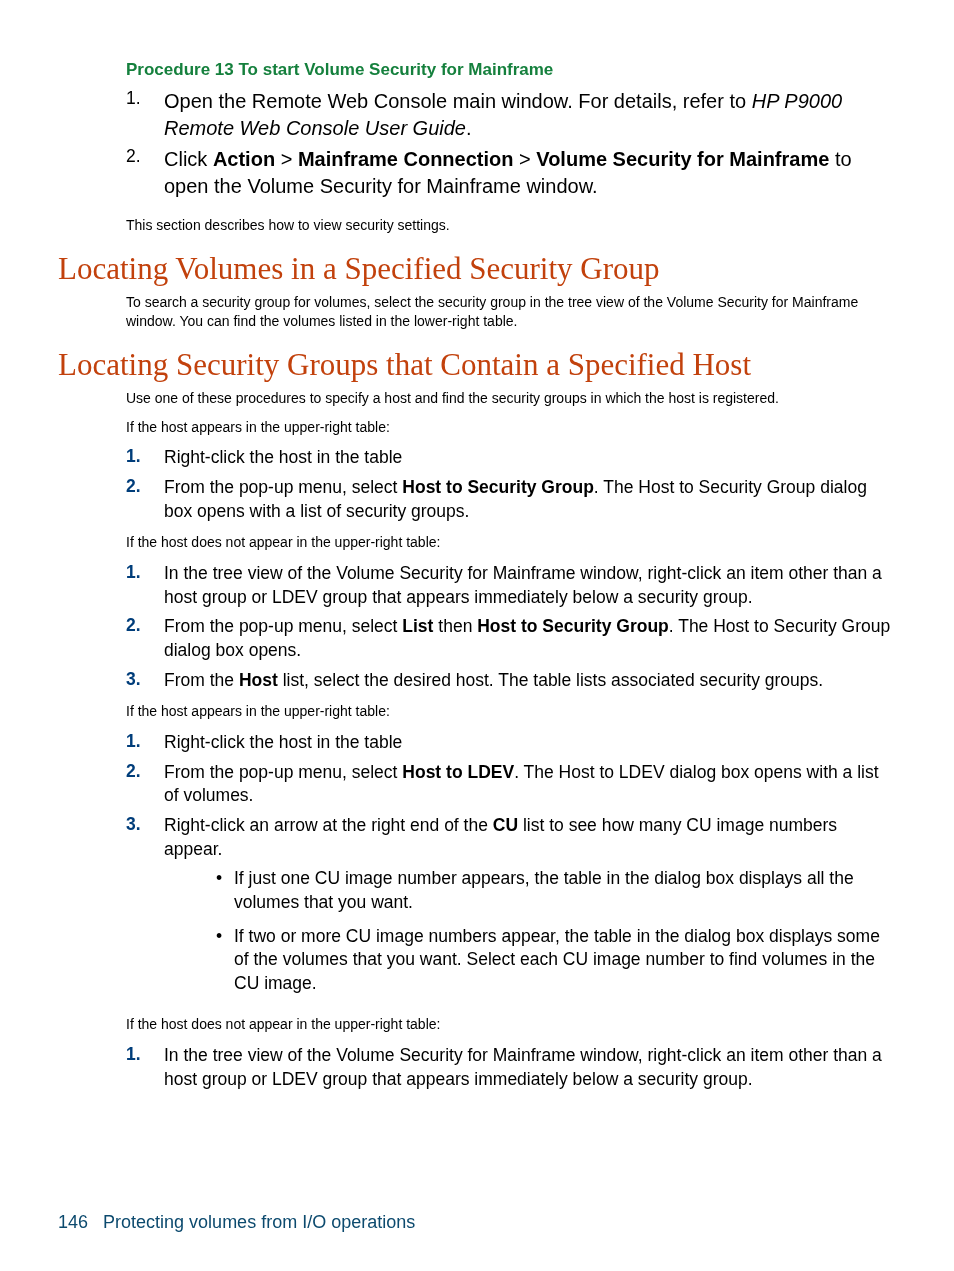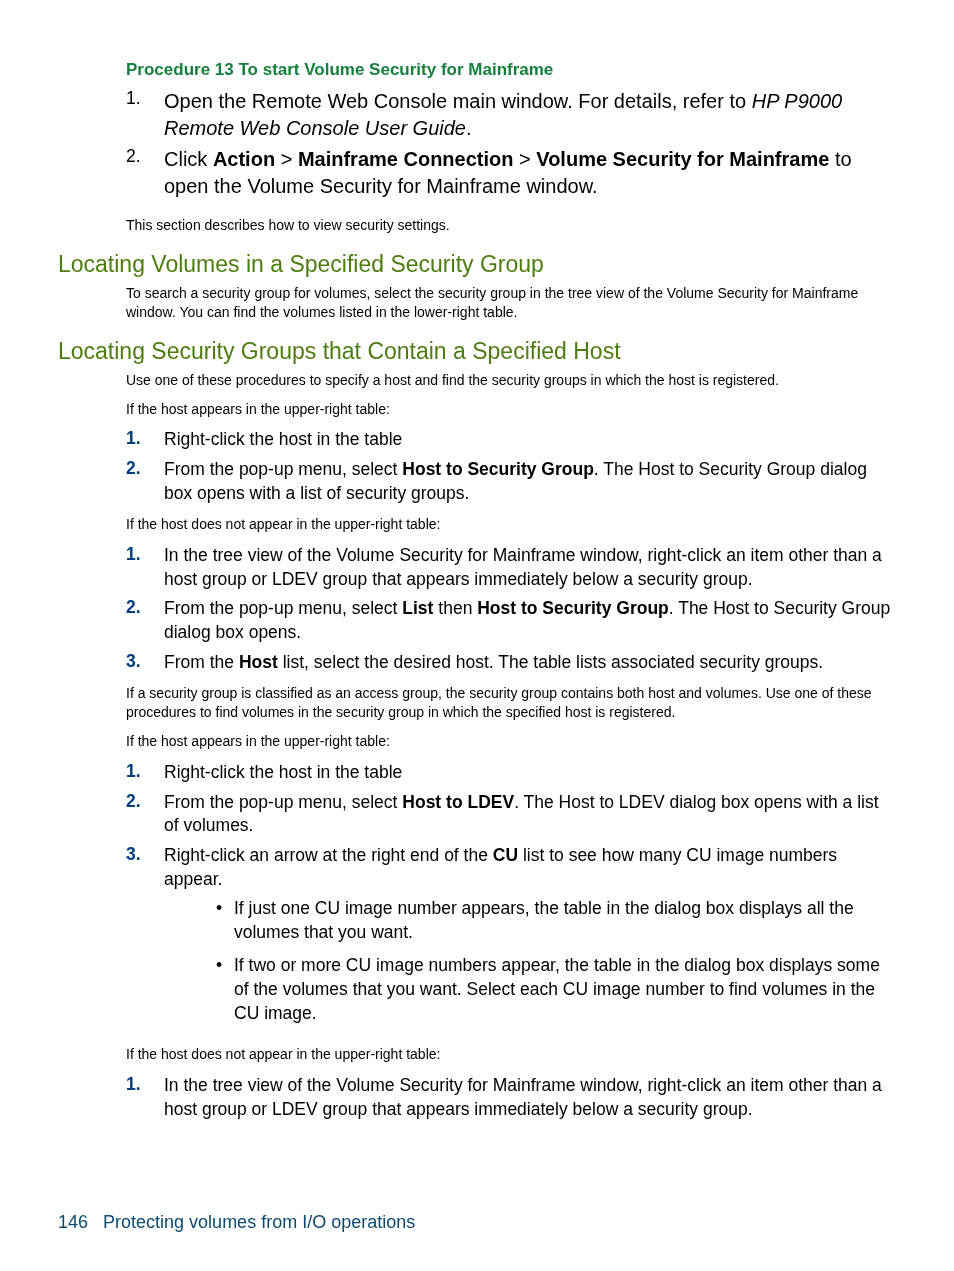--- a/index.html
+++ b/index.html
@@ -41,25 +41,25 @@
   }
   .ol-plain .txt { flex: 1; font-size: 20px; line-height: 1.35; }
   .h1 {
     color: #0096d6;
     font-size: 30px;
     font-weight: 300;
     margin: 22px 0 6px 0;
     font-family: Arial, Helvetica, sans-serif;
   }
   .h2 {
-    color: #4d7c0f;
-    font-size: 23px;
+    color: #c2410c;
+    font-size: 31px;
     font-weight: 300;
     margin: 16px 0 6px 0;
-    font-family: Liberation Sans, sans-serif;
+    font-family: Liberation Serif, serif;
   }
   .para {
     margin: 0 0 10px 68px;
     font-size: 14px;
     line-height: 1.35;
   }
   .ol-bold {
     list-style: none;
     padding: 0;
     margin: 4px 0 10px 68px;
@@ -166,21 +166,20 @@
       </span>
     </li>
     <li>
       <span class="num">3.</span>
       <span class="txt">
         <span>From the </span><b>Host</b><span> list, select the desired host. The table lists associated security groups.</span>
       </span>
     </li>
   </ol>
 
-  <div class="para">If a security group is classified as an access group, the security group contains both host and volumes. Use one of these procedures to find volumes in the security group in which the specified host is registered.</div>
   <div class="para">If the host appears in the upper-right table:</div>
 
   <ol class="ol-bold">
     <li>
       <span class="num">1.</span>
       <span class="txt">Right-click the host in the table</span>
     </li>
     <li>
       <span class="num">2.</span>
       <span class="txt">

